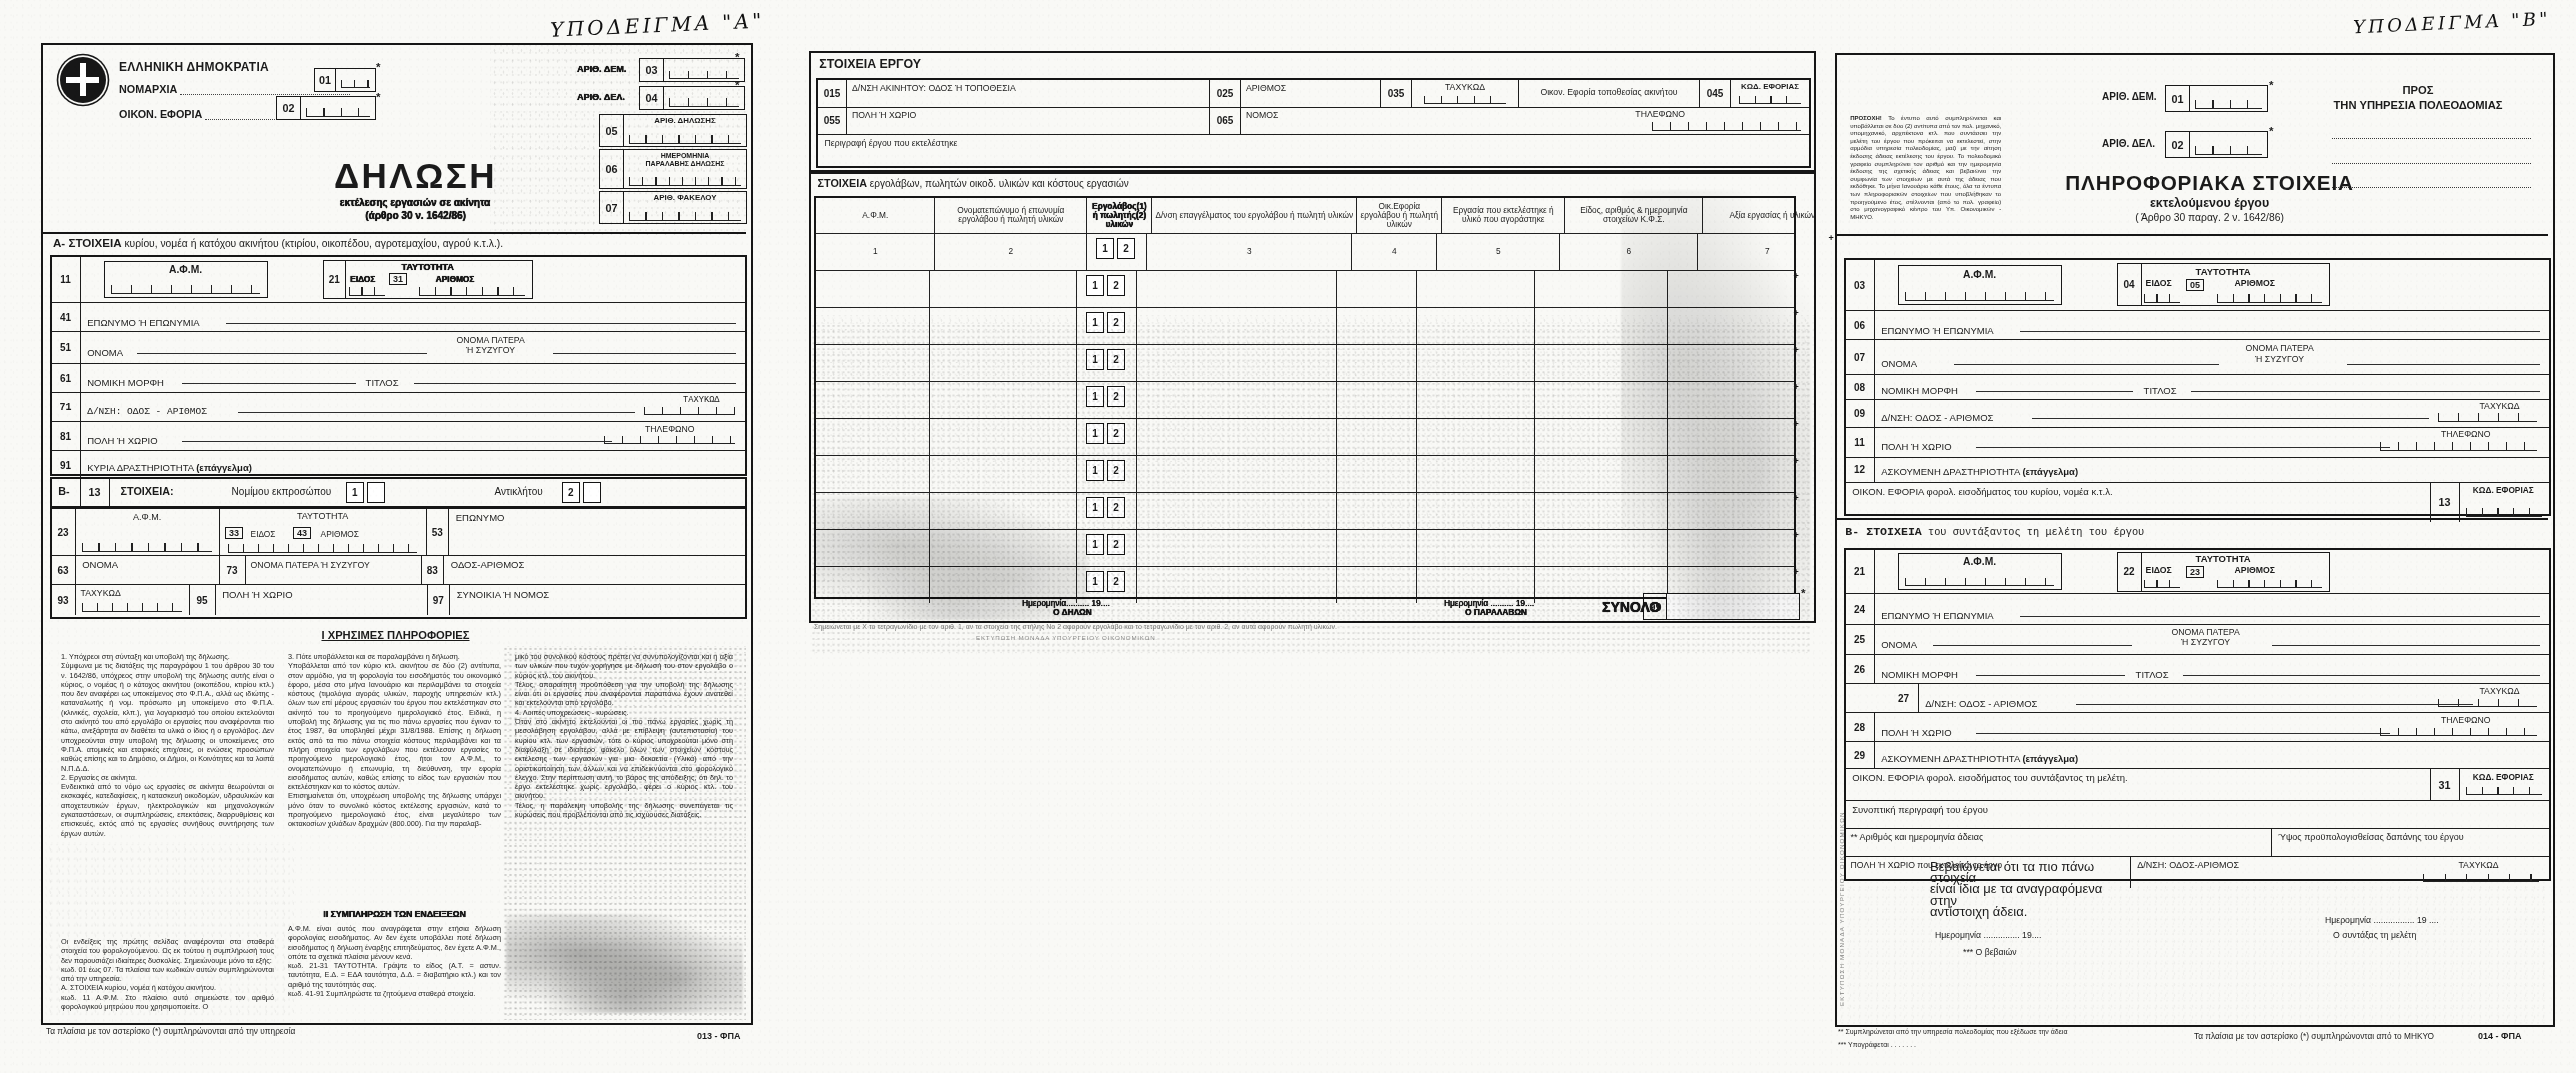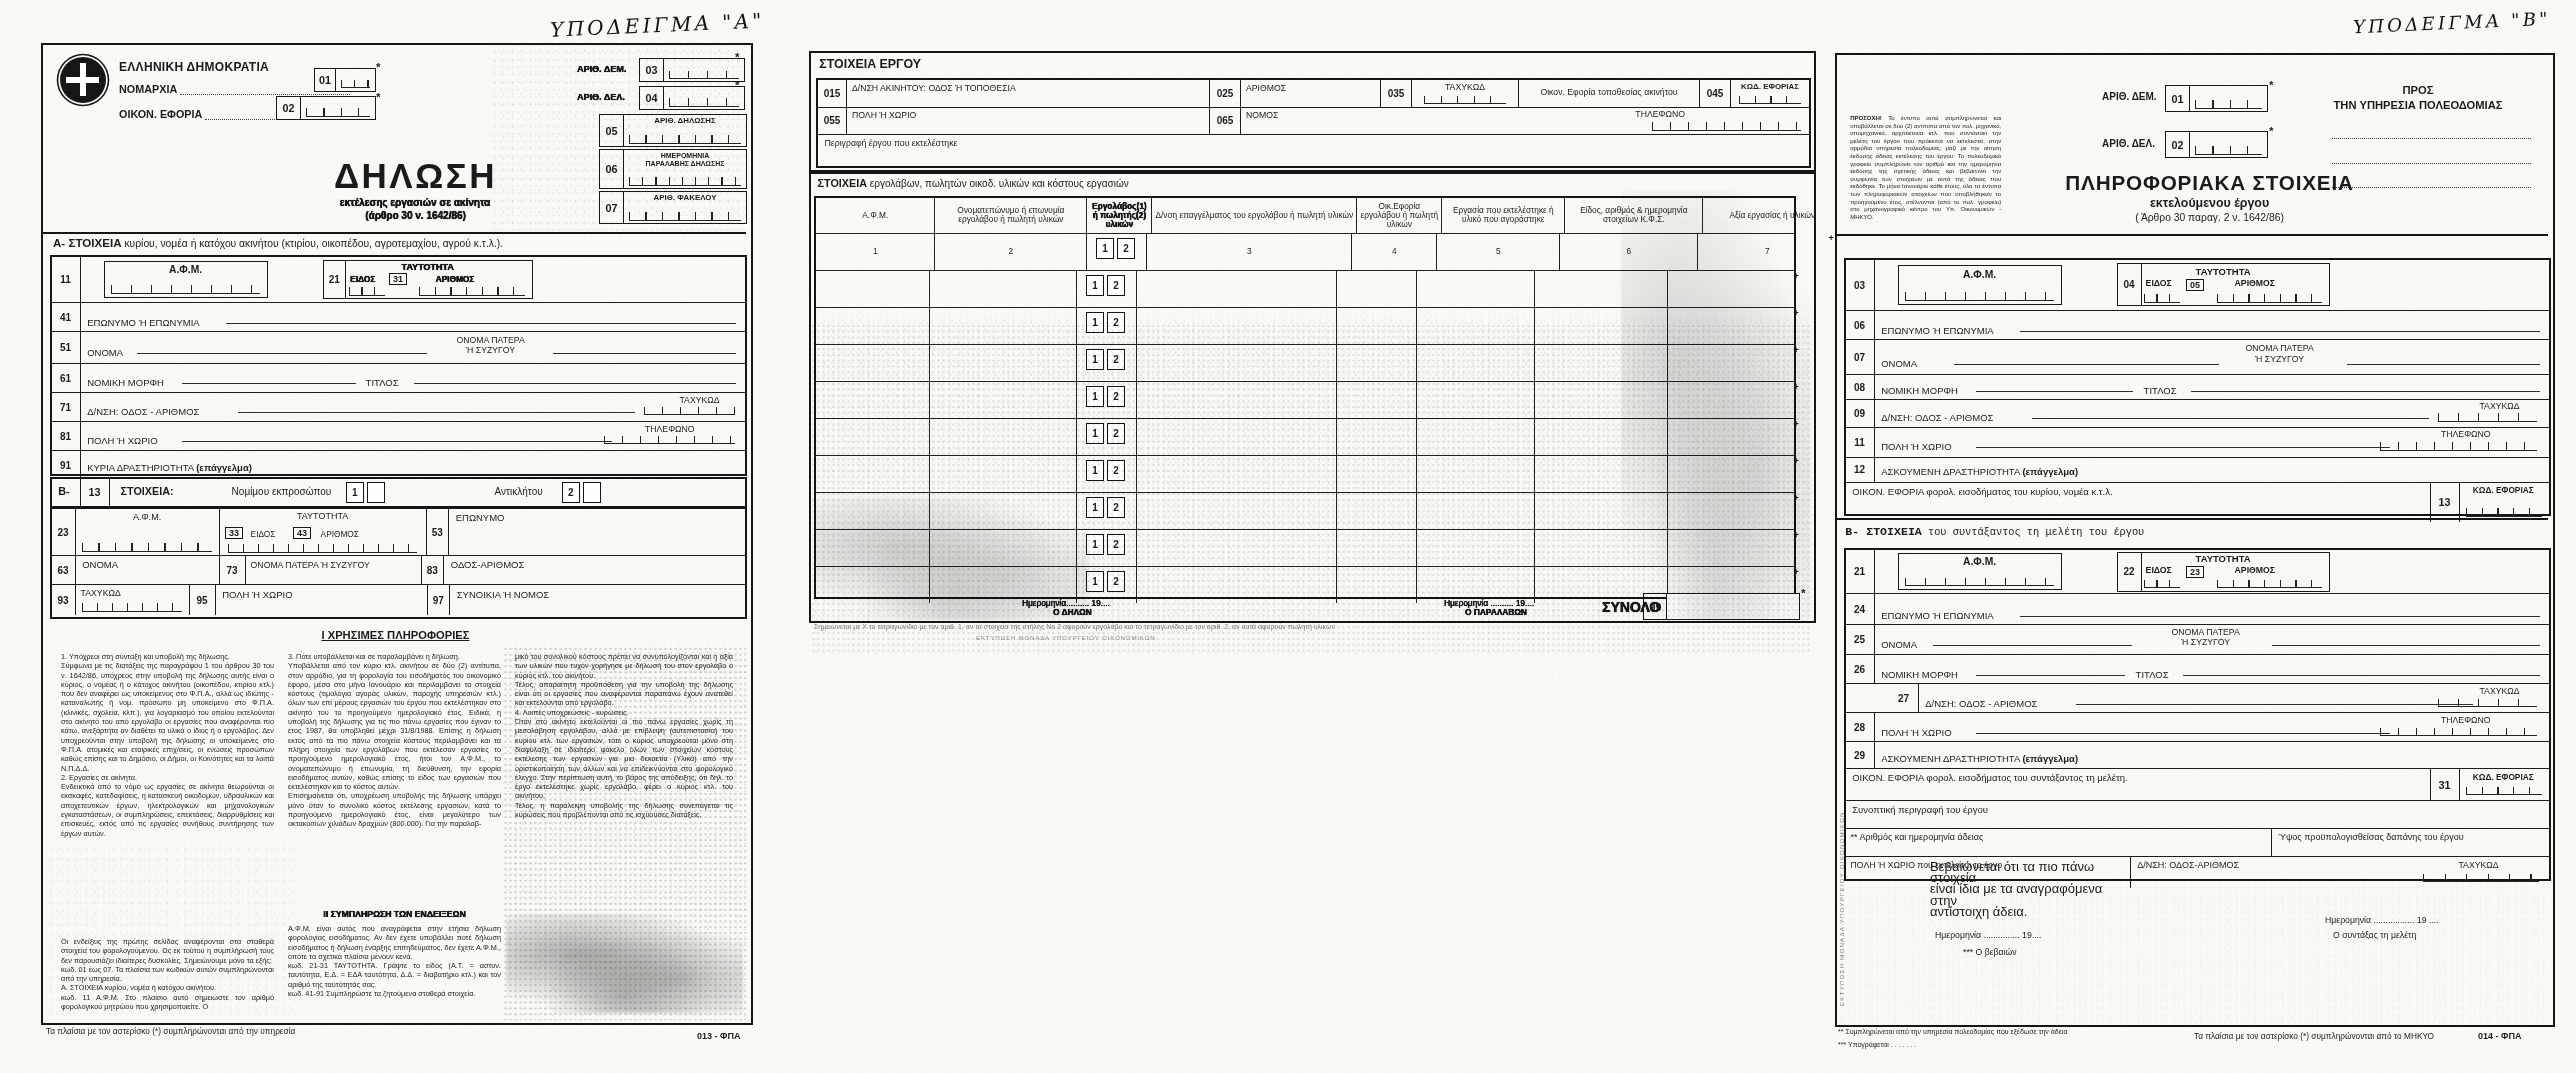--- a/index.html
+++ b/index.html
@@ -185,21 +185,21 @@
       </div>
       <div class="gr" style="height:28px;">
         <div class="rn">61</div>
         <div class="rc">
           <span class="ab lb" style="left:6.6px;bottom:4.1px;">ΝΟΜΙΚΗ ΜΟΡΦΗ</span>
           <span class="ul ab" style="left:101px;width:174px;bottom:8.3px;"></span>
           <span class="ab lb" style="left:285px;bottom:4.1px;">ΤΙΤΛΟΣ</span>
           <span class="ul ab" style="left:333px;right:8.3px;bottom:8.3px;"></span>
         </div>
       </div>
-      <div class="gr" style="height:28px;">
+      <div class="gr" style="height:28px;font-family:Liberation Mono, monospace;">
         <div class="rn">71</div>
         <div class="rc">
           <span class="ab lbs" style="right:25px;top:1.7px;">ΤΑΧΥΚΩΔ</span>
           <span class="ab lb" style="left:6.6px;bottom:4.1px;">Δ/ΝΣΗ: ΟΔΟΣ - ΑΡΙΘΜΟΣ</span>
           <span class="ul ab" style="left:157px;width:397px;bottom:8.3px;"></span>
           <span class="tk ab" style="right:10px;bottom:5.8px;width:91px;--s:18px;"></span>
         </div>
       </div>
       <div class="gr" style="height:28px;">
         <div class="rn">81</div>

